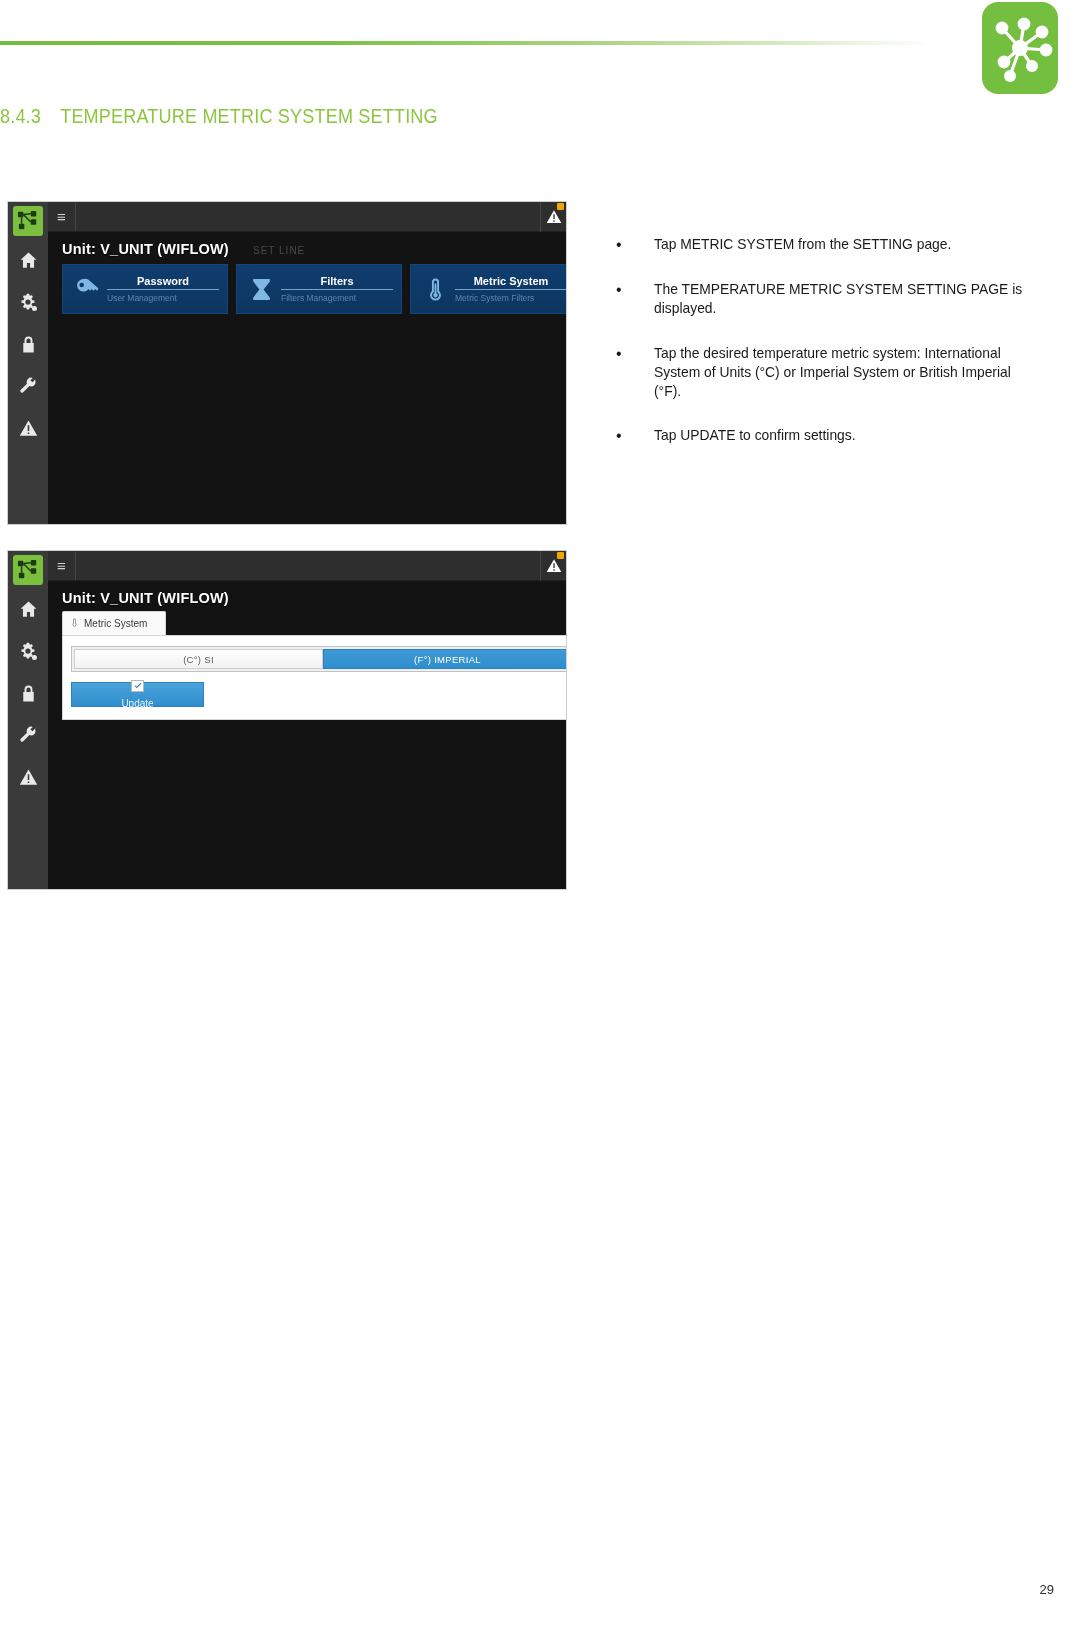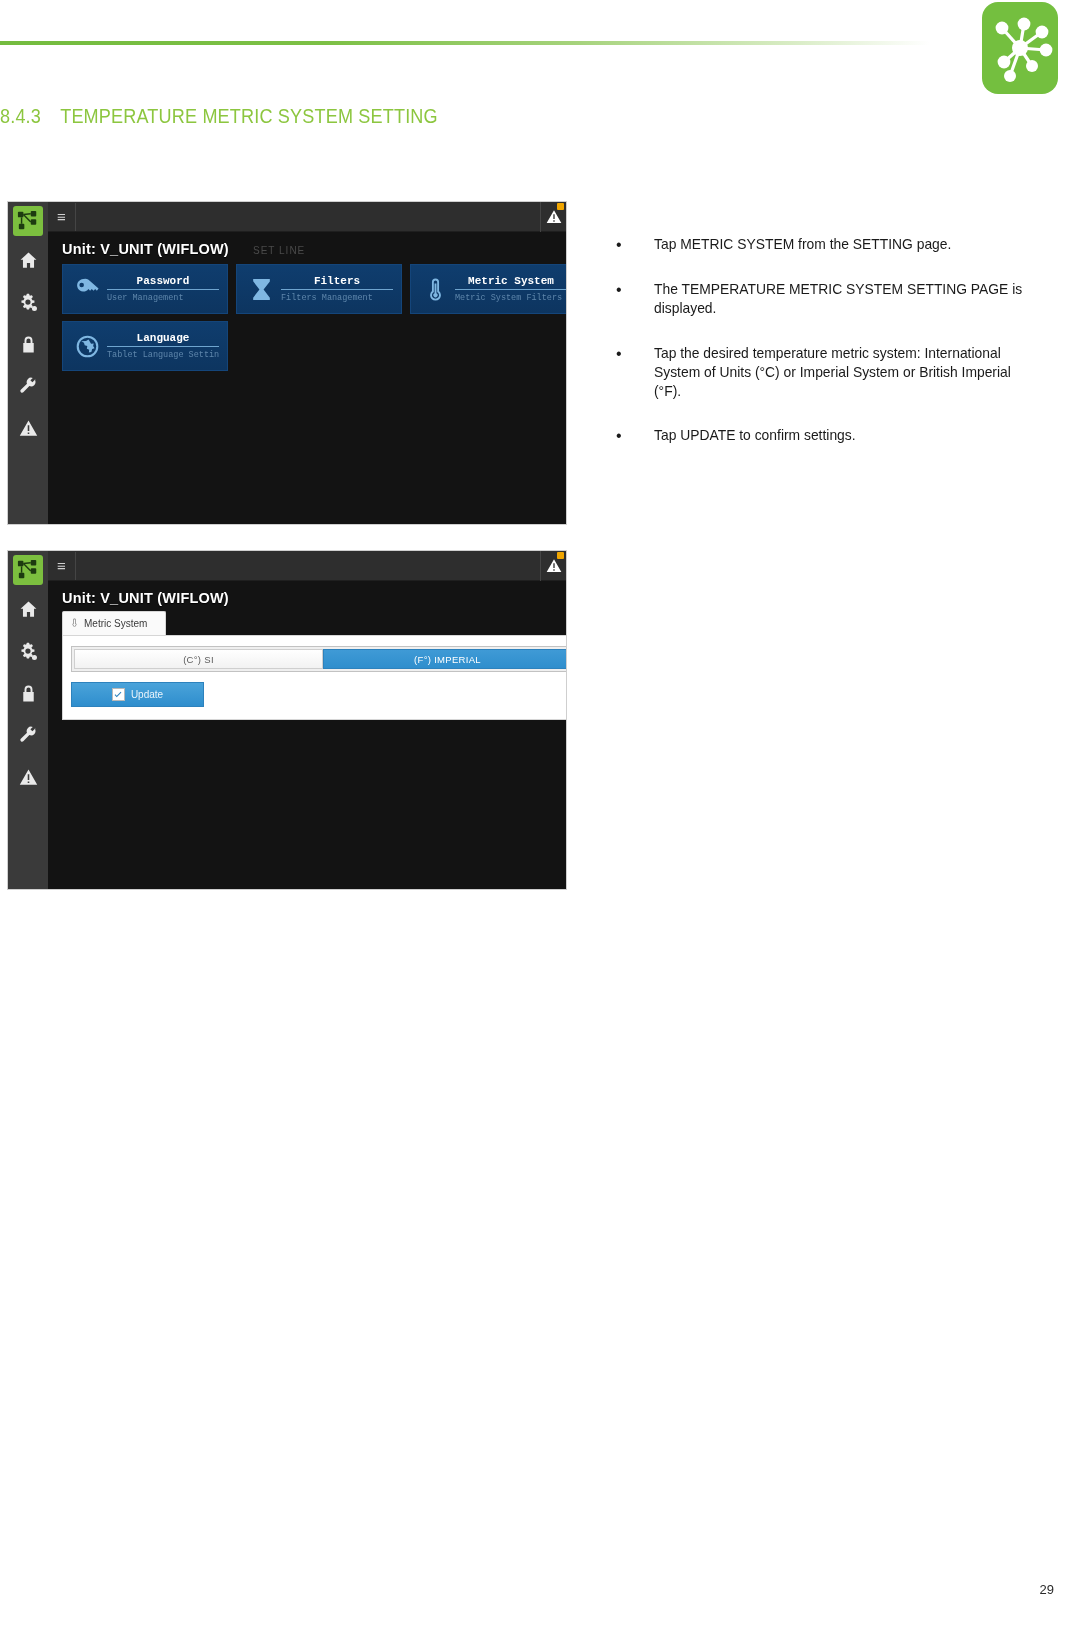--- a/index.html
+++ b/index.html
@@ -132,21 +132,21 @@
     border: 1px solid #14457a;
     display: flex; align-items: center;
     padding: 0 4px 0 4px;
     position: relative;
   }
   .tile .t-icon {
     width: 40px; flex: 0 0 40px;
     display:flex; align-items:center; justify-content:center;
   }
   .tile .t-icon svg { width: 25px; height: 25px; fill: #7fb7e2; }
-  .tile .t-text { flex:1; min-width:0; padding-right:4px;font-family:Liberation Mono, monospace; }
+  .tile .t-text { flex:1; min-width:0; padding-right:4px; }
   .tile .t-title {
     color: #ffffff; font-size: 11px; font-weight: bold;
     text-align: center;
     padding-bottom: 2px;
     border-bottom: 1px solid #6fa5cf;
     white-space: nowrap; overflow: hidden;
   }
   .tile .t-sub {
     color: #5e86ab; font-size: 8.5px;
     padding-top: 3px;
@@ -193,21 +193,21 @@
     border: 1px solid #2d82bd;
     color: #ffffff;
   }
   .update-row { margin-top: 10px; display: flex; }
   .btn-update {
     width: 133px; height: 25px;
     background: linear-gradient(180deg,#4aa3da 0%, #2f8ecd 100%);
     border: 1px solid #2d82bd;
     display: flex; align-items: center; justify-content: center;
     gap: 6px;
-    color: #eaf4fb; font-size: 10px;
+    color: #eaf4fb; font-size: 10px; flex-direction: column;
   }
   .btn-update .chk {
     width: 13px; height: 13px; background:#fff;
     border:1px solid #b9b9b9;
     display:flex; align-items:center; justify-content:center;
   }
   .btn-update .chk svg { width:10px; height:10px; fill:#2d82bd; }
 
   
   .bullets {
@@ -365,31 +365,20 @@
                 </svg>
             </div>
             <div class="t-text">
               <div class="t-title">Metric System</div>
               <div class="t-sub">Metric System Filters</div>
             </div>
           </div>
 
 
 
-          <div class="tile">
-            <div class="t-icon">
-              <svg viewBox="0 0 24 24">
-                  <path d="M12 1.6A10.4 10.4 0 1022.4 12 10.4 10.4 0 0012 1.6zm0 2a8.4 8.4 0 110 16.8 8.4 8.4 0 010-16.8zM6 7l2.6 1.4.7 2.4 2.5.6-.4 2.7 2.2 1.1-.3 2.6 2.4-.6.8-2.7 2.3-.9-1.4-2.2.6-2.4-2.6.3L13 5.3l-2.4 1.3z"></path>
-                </svg>
-            </div>
-            <div class="t-text">
-              <div class="t-title">Language</div>
-              <div class="t-sub">Tablet Language Settings</div>
-            </div>
-          </div>
 
 
         </div>
       </div>
     </div>
   </div>
 </div>
 
 <div class="shot" id="shot2">
   <div class="tablet">

